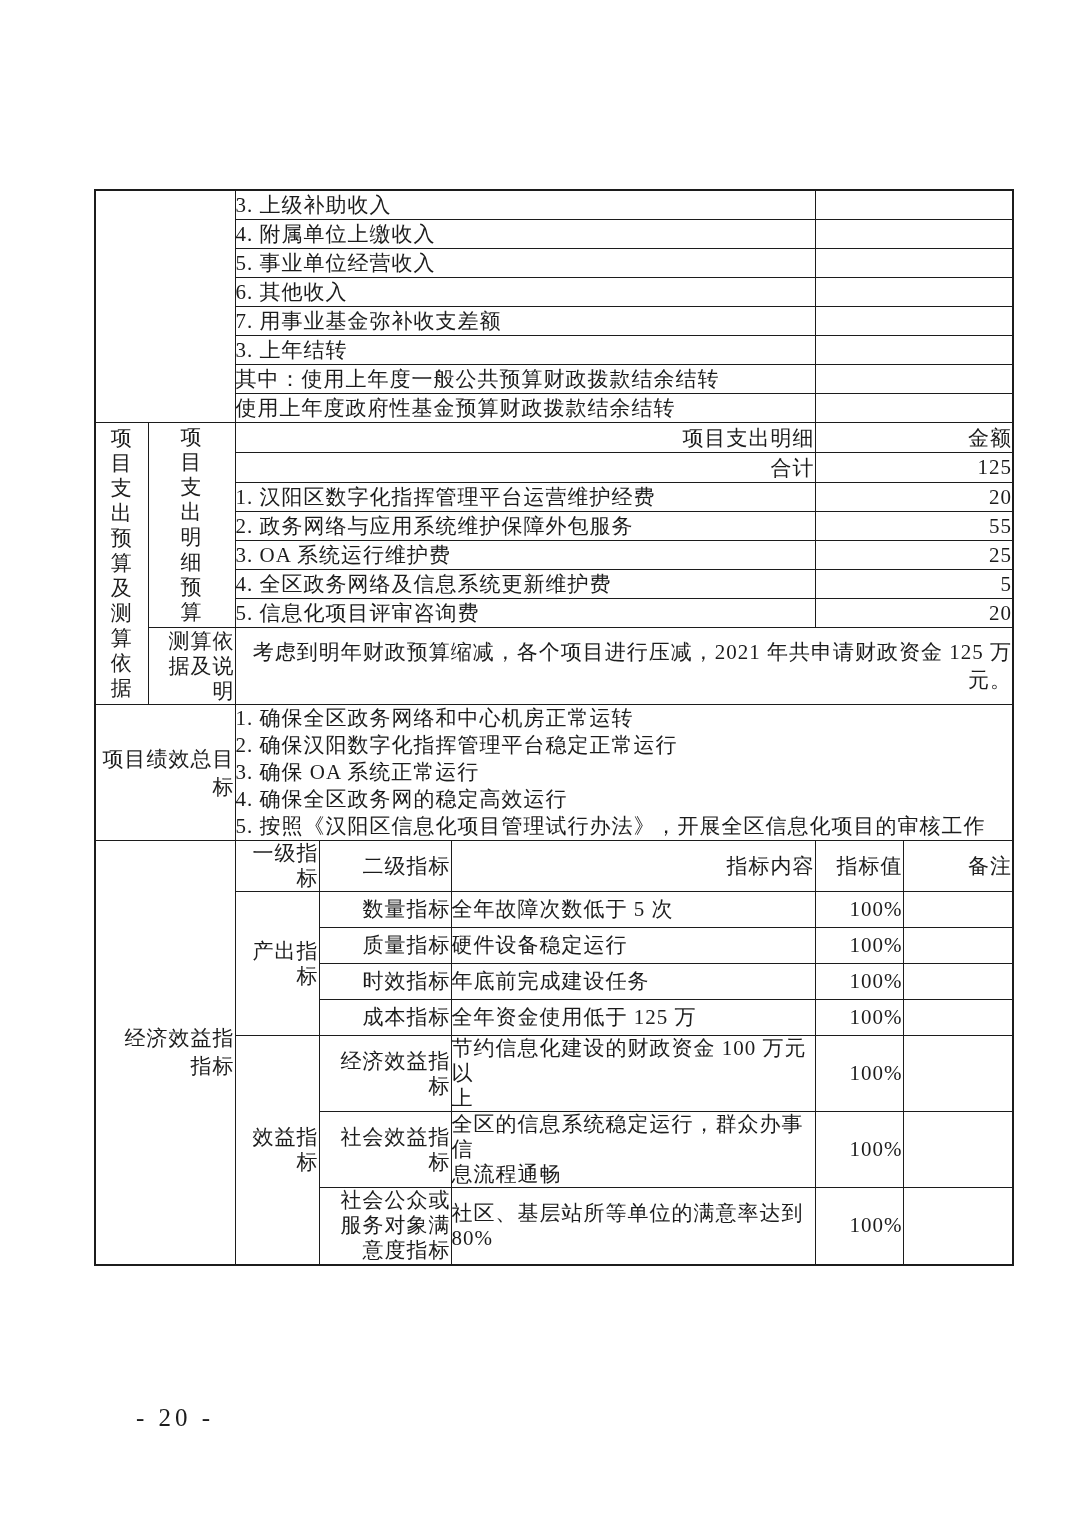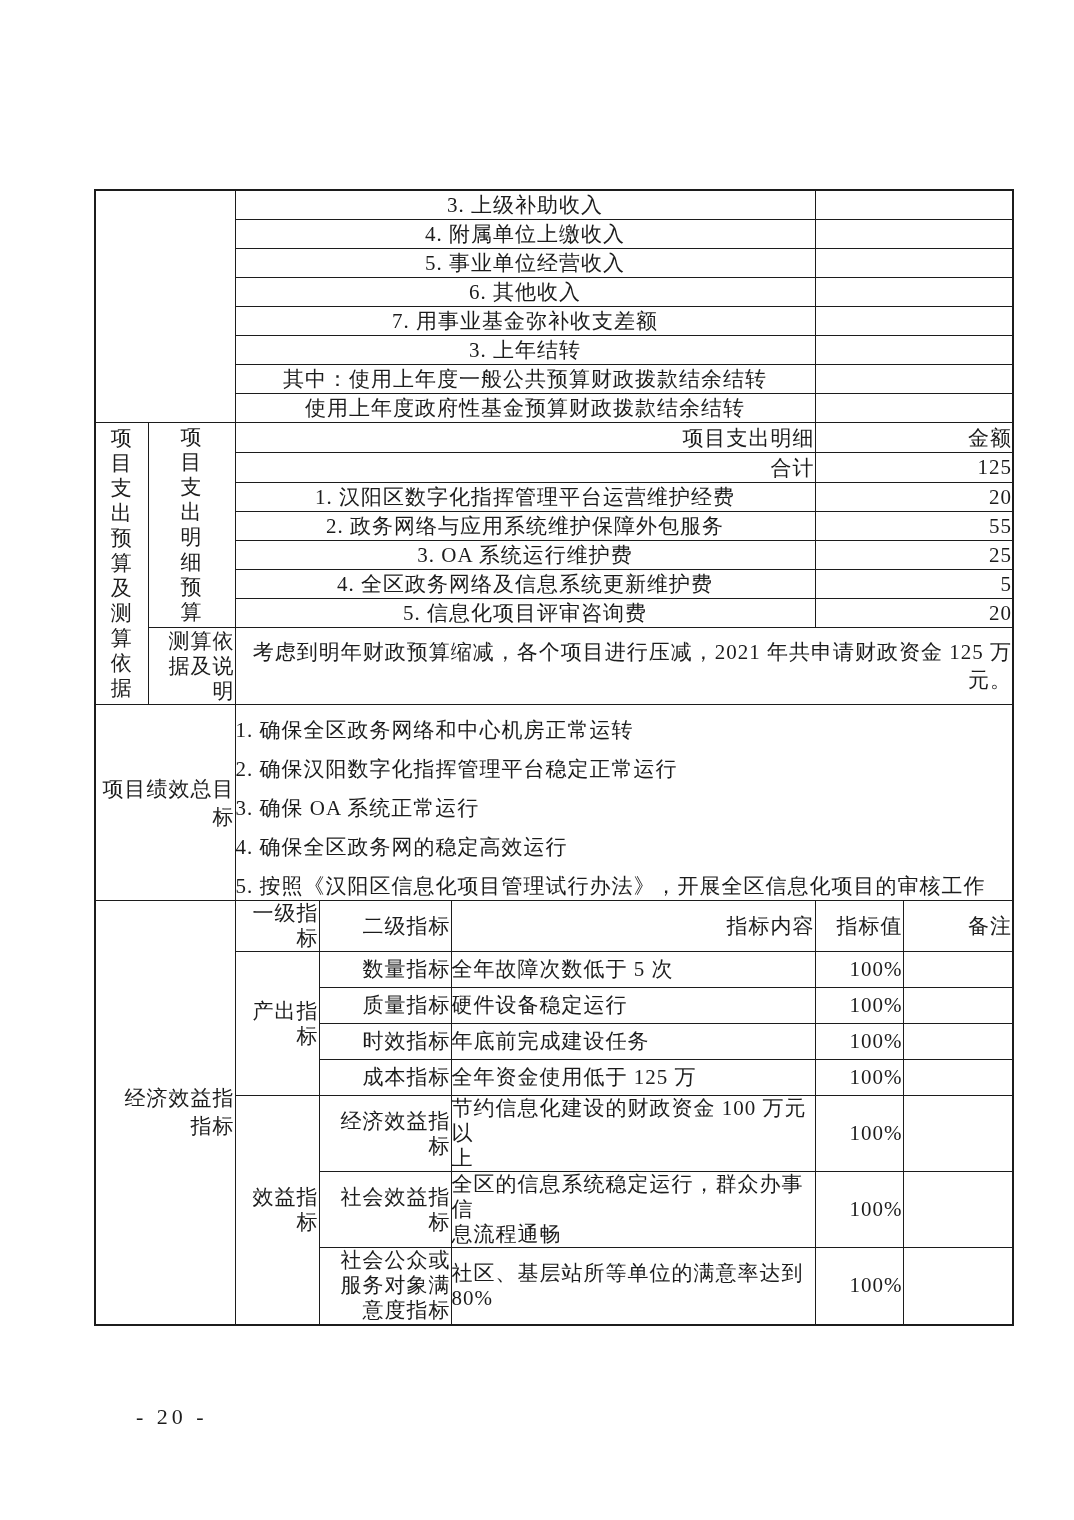--- a/index.html
+++ b/index.html
@@ -21,35 +21,35 @@
     padding:0;
     overflow:hidden;
     letter-spacing:1px;
   }
   
   tr.h29{height:29px;} tr.h30{height:30px;} tr.h36{height:36px;}
   tr.h50{height:50px;} tr.h53{height:53px;} tr.h55{height:55px;}
   tr.h77{height:77px;} tr.h135{height:135px;}
   
   .ctr{text-align:right;}
-  .lab{text-align:center;padding-left:4px;}
+  .lab{text-align:left;padding-left:4px;}
   .ind1{padding-left:22px;}
   .ind2{padding-left:78px;margin-top:48px;}
   .pre{white-space:pre-line;}
   .vert{white-space:pre-line;text-align:center;line-height:25px;}
   .vert2{white-space:pre-line;text-align:center;line-height:25px;}
   .goalcell{padding-left:3px;}
-  .goalcell .gl{line-height:27px;letter-spacing:1px;margin-top:12px;}
+  .goalcell .gl{line-height:27px;letter-spacing:1px;}
   .cont{padding-left:4px;line-height:25px;text-align:left;margin-left:12px;}
   .lvl2{line-height:25px;}
   .basis{padding-left:4px;letter-spacing:1px;text-align:right;}
   .num{letter-spacing:0;}
   .pagenum{
     position:absolute;left:136px;top:1404px;
-    font-size:22px;letter-spacing:4px;color:#1c1c1c;
+    font-size:25px;letter-spacing:4px;color:#1c1c1c;
   }
 </style>
 </head>
 <body>
 
 <div class="page">
 
   <table class="doc">
     <colgroup>
       <col style="width:53px">

